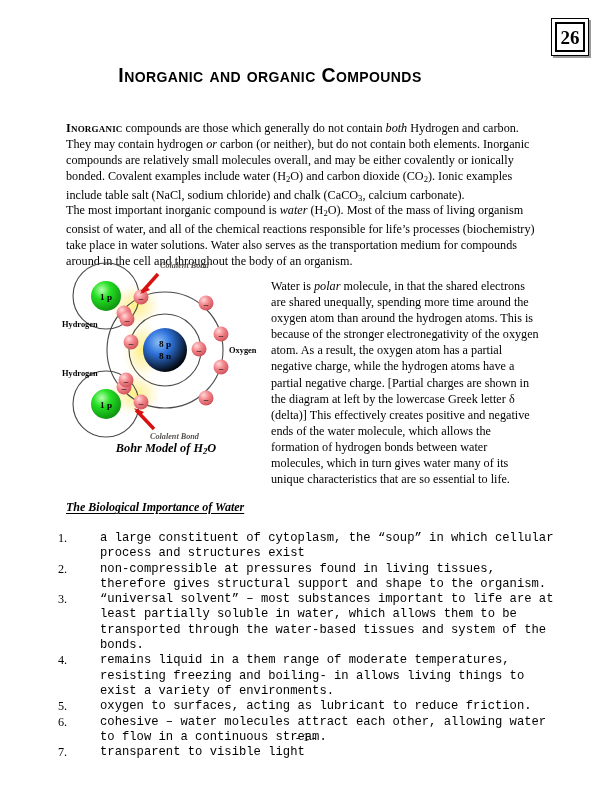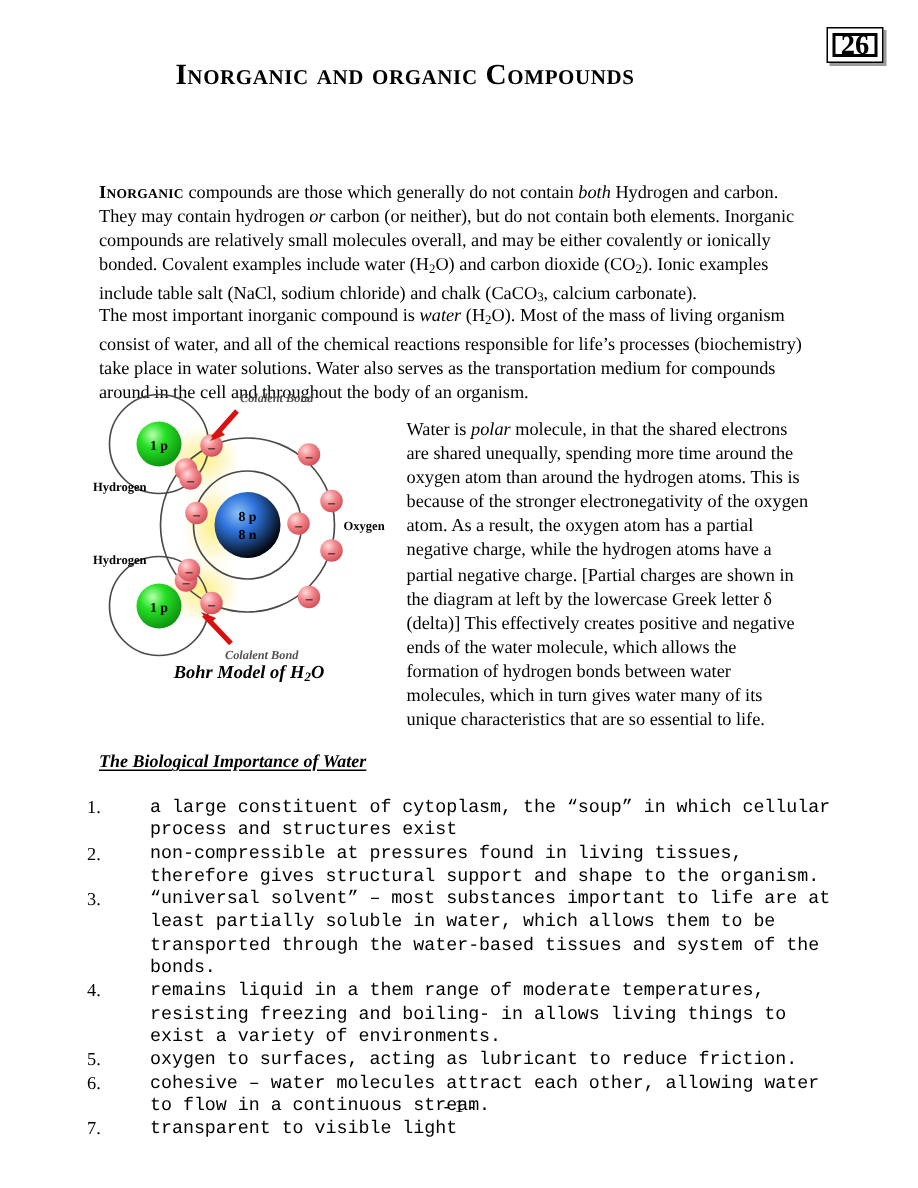--- a/index.html
+++ b/index.html
@@ -15,21 +15,21 @@
     color: #000000;
     overflow: hidden;
   }
 
   
   .page-box {
     position: absolute;
     top: 18px;
     left: 551px;
     width: 38px;
-    height: 24px;
+    height: 38px;
     border: 1px solid #000;
     box-shadow: 2px 2px 0 #9a9a9a;
     background: #fff;
     box-sizing: border-box;
   }
   .page-box-inner {
     position: absolute;
     top: 3px; left: 3px; right: 3px; bottom: 3px;
     border: 2px solid #000;
     box-sizing: border-box;
@@ -37,25 +37,25 @@
     align-items: center;
     justify-content: center;
     font-size: 19px;
     font-weight: 700;
     line-height: 1;
   }
 
   
   .doc-title {
     position: absolute;
-    top: 40px;
+    top: 64px;
     left: 0;
     width: 540px;
     text-align: center;
-    font-family: Liberation Serif, serif;
+    font-family: Liberation Sans, sans-serif;
     font-size: 19.5px;
     font-weight: 700;
     font-variant: small-caps;
     letter-spacing: 0.4px;
   }
 
   
   .para {
     position: absolute;
     font-size: 12.2px;

